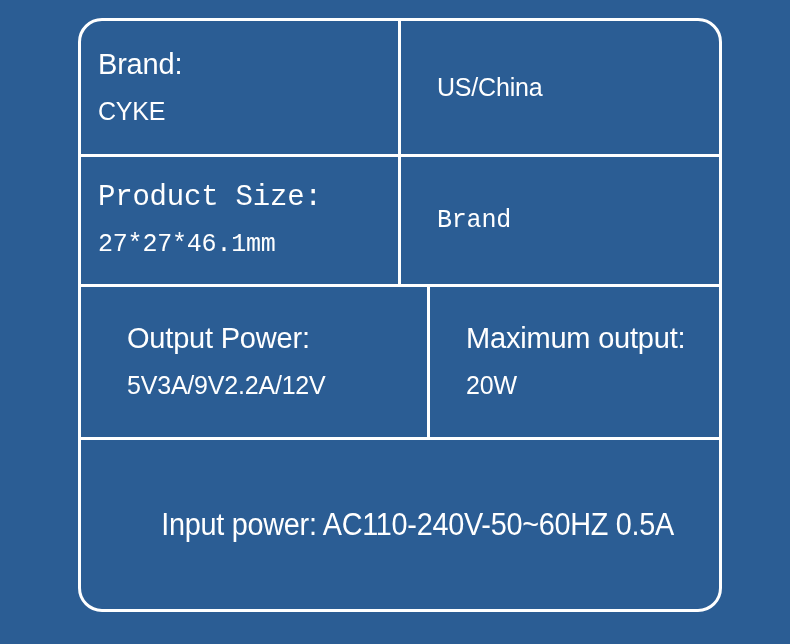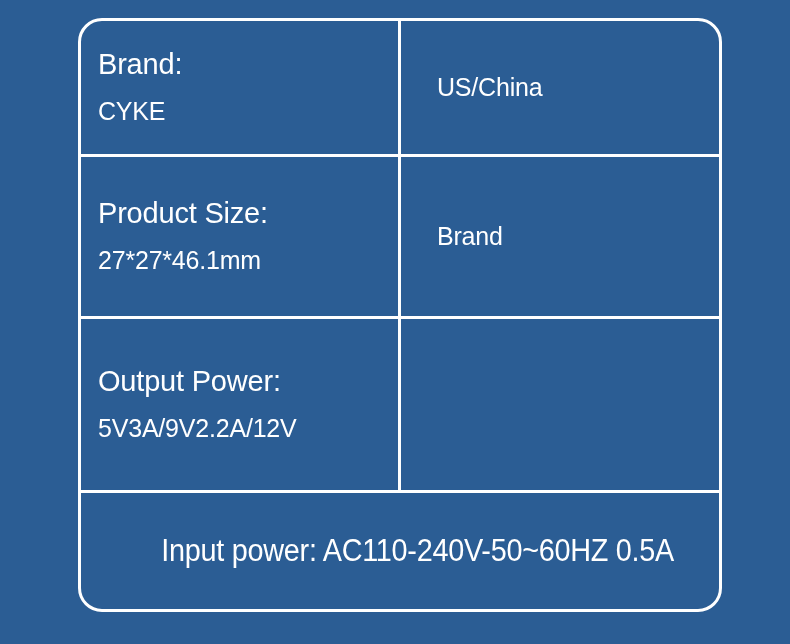--- a/index.html
+++ b/index.html
@@ -28,22 +28,22 @@
   }
 
   .spec-row {
     display: flex;
     flex-direction: row;
     box-sizing: border-box;
     border-bottom: 3px solid #FFFFFF;
   }
 
   .spec-row.row-1 { height: 136px; }
-  .spec-row.row-2 { height: 162px; }
-  .spec-row.row-3 { height: 174px; }
+  .spec-row.row-2 { height: 130px; font-family: Liberation Mono, monospace; }
+  .spec-row.row-3 { height: 153px; padding-left: 29px; }
   .spec-row.row-full {
     flex: 1 1 auto;
     border-bottom: none;
     padding-left: 36px;
   }
 
   .spec-cell {
     box-sizing: border-box;
     display: flex;
     flex-direction: column;
@@ -115,20 +115,24 @@
     <div class="spec-cell right">
       <div class="cell-value">Brand</div>
     </div>
   </div>
 
   <div class="spec-row row-3">
     <div class="spec-cell left">
       <div class="cell-label">Output Power:</div>
       <div class="cell-value">5V3A/9V2.2A/12V</div>
     </div>
+    <div class="spec-cell right">
+      <div class="cell-label">Maximum output:</div>
+      <div class="cell-value">20W</div>
+    </div>
   </div>
 
   <div class="spec-row row-full">
     <div class="full-cell">
       <div class="full-text">Input power: AC110-240V-50~60HZ 0.5A</div>
     </div>
   </div>
 
 </div>
 

